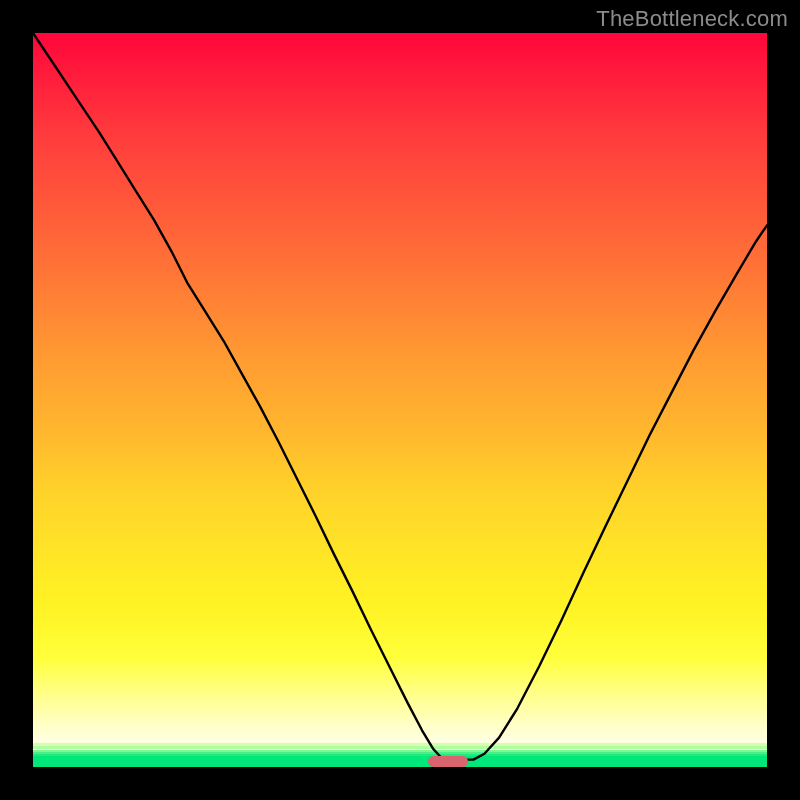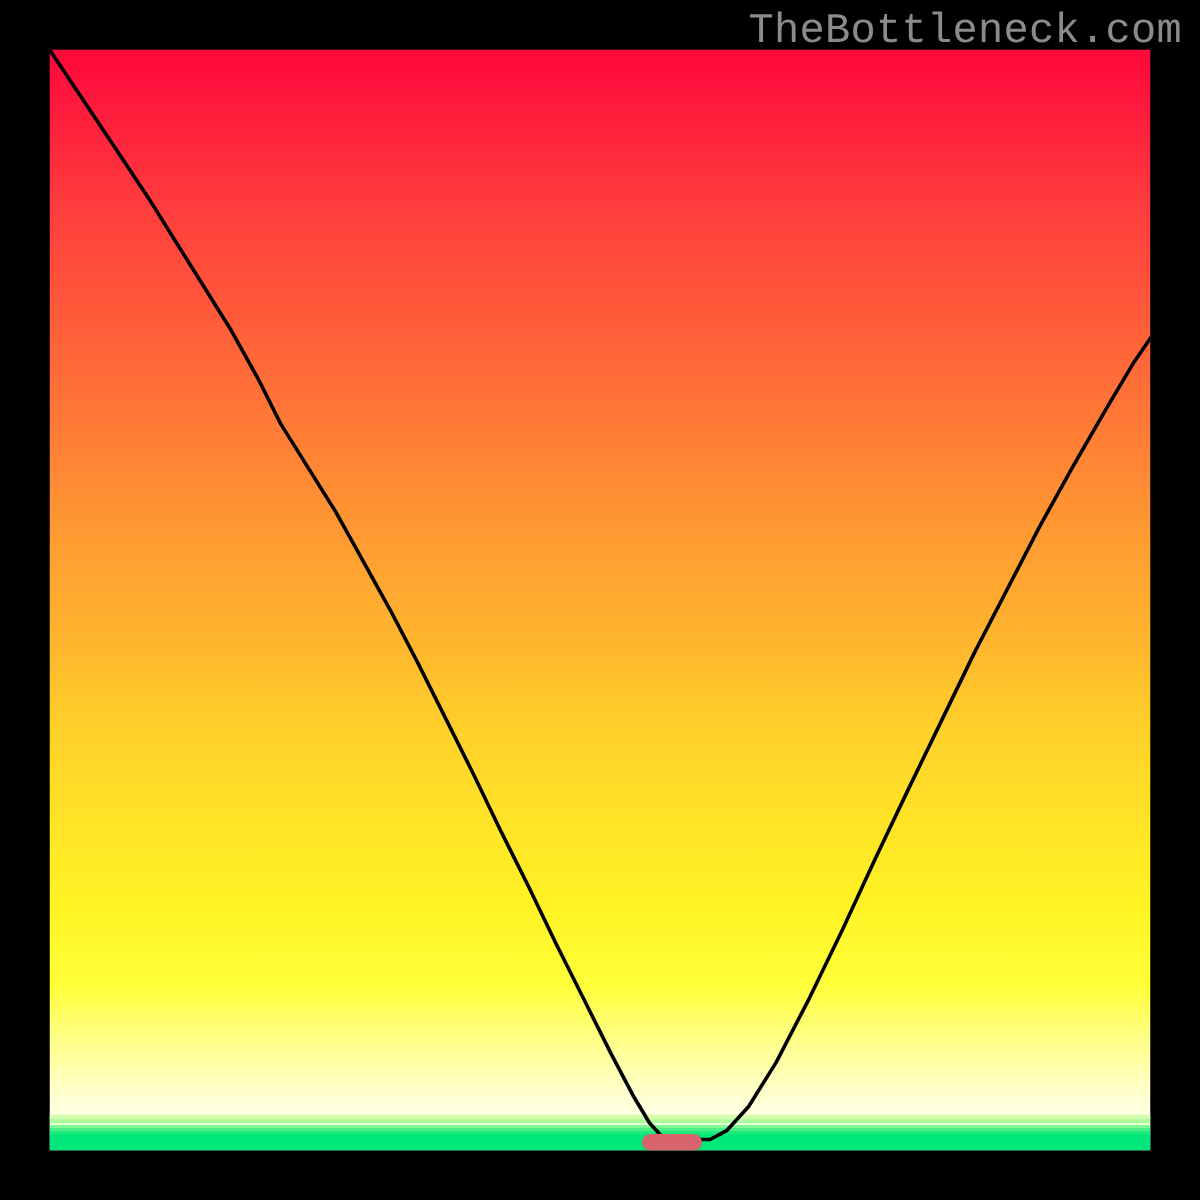--- a/index.html
+++ b/index.html
@@ -70,24 +70,23 @@
     position: absolute;
     height: 11px;
     border-radius: 6px;
     background: #d9646e;
   }
   .watermark {
     position: absolute;
     top: 6px;
     right: 12px;
     color: #8b8b8b;
-    font-size: 28px;
+    font-size: 22px;
     letter-spacing: 0.2px;
     user-select: none;
-    font-family: Liberation Mono, monospace;
   }
 </style>
 </head>
 <body>
 
 <div class="frame">
   <div class="watermark">TheBottleneck.com</div>
 
   <div class="plot">
     <div class="gradient"></div>

